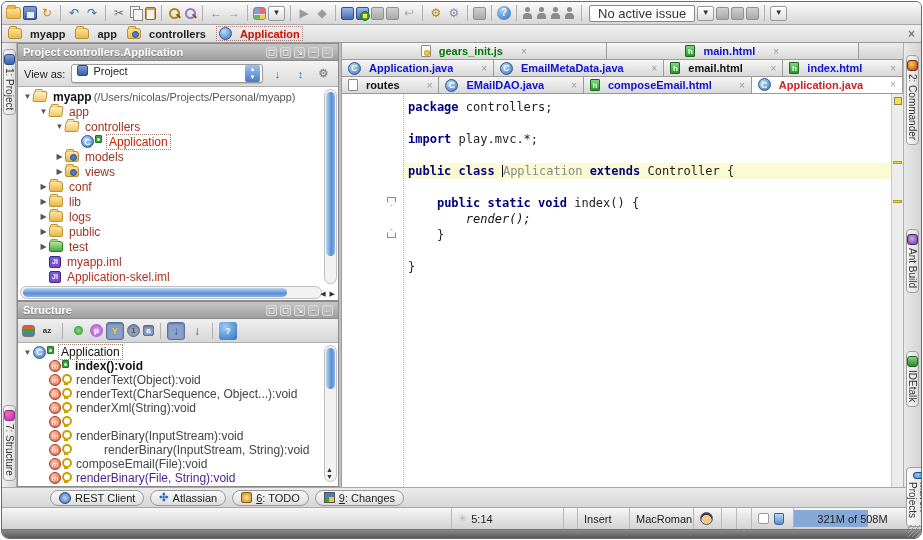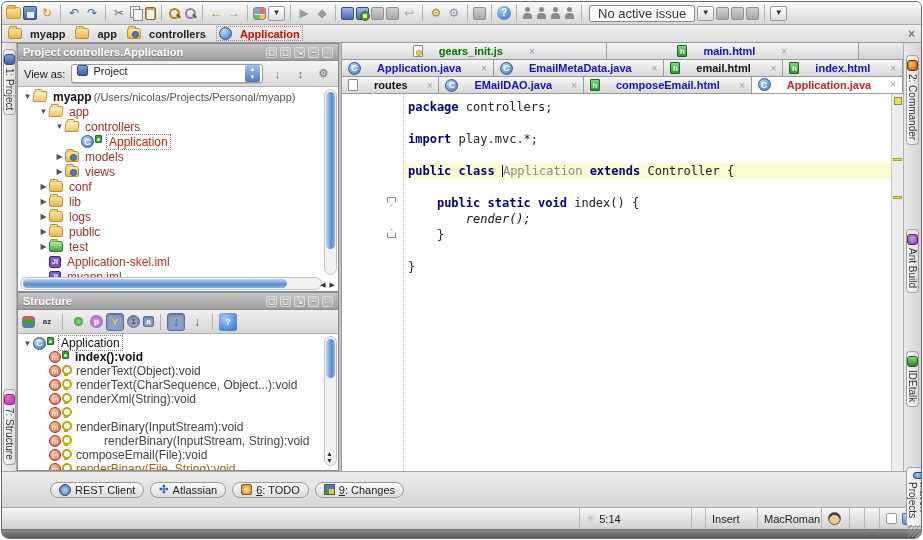--- a/index.html
+++ b/index.html
@@ -128,21 +128,21 @@
   .i-dotgreen{ color:#fff;}  .i-dotgreen:before{content:""; width:9px;height:9px;border-radius:50%;background:radial-gradient(#8ae08a,#1a8a1a);}
   .i-dotpurple{ width:13px;height:13px;border-radius:50%;background:radial-gradient(#e0b0f0,#9a3ac0);color:#fff;font-size:8px;}
   .i-inherit{ color:#ffe44a; text-shadow:0 0 1px #555;}
   .i-dotorange{ width:13px;height:13px;border-radius:50%;background:radial-gradient(#ffe49a,#e8941a);color:#7a4a00;font-size:8px;}
   .i-locked{ width:11px;height:11px;background:#c03030;border-radius:2px;color:#fff;font-size:8px;}
   .i-scrollto,.i-scrollfrom{ color:#2a5ab0; font-size:12px; font-weight:bold;}
 
   
   .editor-col{ flex:1 1 auto; display:flex; flex-direction:column; min-width:0; background:#fff; border-left:1px solid #9a9a9a;}
   .tabrow{ height:17px; flex:0 0 auto; display:flex; background:linear-gradient(#ececec,#d2d2d2); border-bottom:1px solid #9a9a9a;}
-  .tab{ flex:1 1 auto; display:flex; align-items:center; gap:12px; padding:0 6px; border-right:1px solid #9a9a9a;
+  .tab{ flex:1 1 auto; display:flex; align-items:center; gap:4px; padding:0 6px; border-right:1px solid #9a9a9a;
         background:linear-gradient(#f6f6f6,#d8d8d8); font-size:11px; min-width:0; overflow:hidden;}
   .tabrow.r1 .tab{ justify-content:center; }
   .tabrow.r1 .spacer{ flex:0 0 44px; background:linear-gradient(#ececec,#d2d2d2); border-right:none;}
   .tab .x{ margin-left:auto; color:#999; font-size:10px; flex:0 0 auto;}
   .tabrow.r1 .tab .x{ margin-left:14px; }
   .tab.active{ background:#fff; border-bottom:1px solid #fff; }
   .tc-blue{ color:#1111cc; font-weight:bold;} .tc-green{ color:#007700; font-weight:bold;}
   .tc-red{ color:#cc2222; font-weight:bold;} .tc-black{ color:#111; font-weight:bold;}
 
   .editor-body{ flex:1 1 auto; display:flex; min-height:0; background:#fff; position:relative;padding-left:40px;}
@@ -155,21 +155,21 @@
   .cl.hl{ background:#fcfad2; margin-left:-27px; padding-left:27px; }
   .kw{ color:#00007f; font-weight:bold; }
   .gr{ color:#8a8a8a; }
   .it{ font-style:italic; color:#111;}
   .caret{ display:inline-block; width:1px; height:12px; background:#000; vertical-align:-2px;}
   .estripe{ flex:0 0 12px; background:#ececec; border-left:1px solid #c8c8c8; position:relative;}
   .estripe .status-sq{ position:absolute; top:3px; left:2px; width:8px; height:8px; background:#f2e04a; border:1px solid #8a8a5a;}
   .emark{ position:absolute; left:1px; width:9px; height:3px; background:#e8d83a; border:1px solid #b0a020;}
 
   
-  .btm-strip{ height:36px; flex:0 0 auto; background:linear-gradient(#ececec,#d6d6d6); border-top:1px solid #a8a8a8;
+  .btm-strip{ height:20px; flex:0 0 auto; background:linear-gradient(#ececec,#d6d6d6); border-top:1px solid #a8a8a8;
               display:flex; align-items:center; gap:6px; padding:0 6px 0 48px;}
   .btmbtn{ height:16px; display:inline-flex; align-items:center; gap:4px; padding:0 8px; font-size:11px; color:#222;
            background:linear-gradient(#fbfbfb,#dcdcdc); border:1px solid #9a9a9a; border-radius:8px;}
   .btmbtn u{ text-decoration:underline; }
   .bi-rest{ width:12px; height:12px; border-radius:50%; background:radial-gradient(#bcd6f4,#3a64b0); border:1px solid #2a4a86;}
   .bi-atl{ color:#2a6bc0; font-size:11px; font-weight:bold;}
   .bi-todo{ width:11px; height:11px; border-radius:2px; background:radial-gradient(#ffe49a,#c88a1a); border:1px solid #8a5a10;}
   .bi-changes{ width:11px; height:11px; border:1px solid #555; background:linear-gradient(90deg,#3aa03a 50%,#e8c83a 50%), #4a7ac8; background-size:100% 60%; background-repeat:no-repeat; background-position:bottom;}
   .statusbar{ height:22px; flex:0 0 auto; background:linear-gradient(#f6f6f6,#d2d2d2); border-top:1px solid #a8a8a8;
               display:flex; align-items:stretch; font-size:11px; color:#222;}
@@ -392,28 +392,28 @@
               <span class="ticon">
                 <span class="t-folder-green"></span>
               </span>
               <span class="tlabel" style="color: rgb(153, 51, 34);">test</span>
             </div>
             <div class="trow" style="padding-left: 20px;">
               <span class="arrow"></span>
               <span class="ticon">
                 <span class="t-iml">JI</span>
               </span>
+              <span class="tlabel" style="color: rgb(176, 48, 32);">myapp.iml</span>
+            </div>
+            <div class="trow" style="padding-left: 20px;">
+              <span class="arrow"></span>
+              <span class="ticon">
+                <span class="t-iml">JI</span>
+              </span>
               <span class="tlabel" style="color: rgb(176, 48, 32);">Application-skel.iml</span>
-            </div>
-            <div class="trow" style="padding-left: 20px;">
-              <span class="arrow"></span>
-              <span class="ticon">
-                <span class="t-iml">JI</span>
-              </span>
-              <span class="tlabel" style="color: rgb(176, 48, 32);">myapp.iml</span>
             </div>
           </div>
       </div>
 
       <div class="panel structure">
         <div class="panel-header">
           <span>Structure</span>
           <span class="ph-buttons" id="structWinBtns">
               <span class="phb">◻</span>
               <span class="phb">◻</span>
@@ -512,21 +512,21 @@
                 <span class="t-key"></span>
               </span>
               <span class="tlabel" style="color: rgb(68, 68, 68);">composeEmail(File):void</span>
             </div>
             <div class="trow" style="padding-left: 20px;">
               <span class="arrow"></span>
               <span class="ticon">
                 <span class="t-method">m</span>
                 <span class="t-key"></span>
               </span>
-              <span class="tlabel" style="color: #a16207;">renderBinary(File, String):void</span>
+              <span class="tlabel" style="color: #4c1d95;">renderBinary(File, String):void</span>
             </div>
           </div>
       </div>
     </div>
 
     <div class="editor-col">
       <div id="tabRows">
           <div class="tabrow r1">
             <div class="tab">
               <span class="ticon">
@@ -668,17 +668,21 @@
     <span class="scell" style="width:64px;">MacRoman</span>
     <span class="scell" style="width:28px;">
         <span class="si-hector"></span>
       </span>
     <span class="scell" style="width:15px;"></span>
     <span class="scell" style="width:15px;"></span>
     <span class="scell" style="width:42px;">
       <span class="si-check"></span>
       <span class="si-trash"></span>
     </span>
+    <span class="memcell">
+      <span class="memfill" id="memfill" style="width: 63%;"></span>
+      <span class="memtext">321M of 508M</span>
+    </span>
     <span class="grip"></span>
   </div>
 
   <div class="frame-btm"></div>
 </div>
 
 </body></html>

